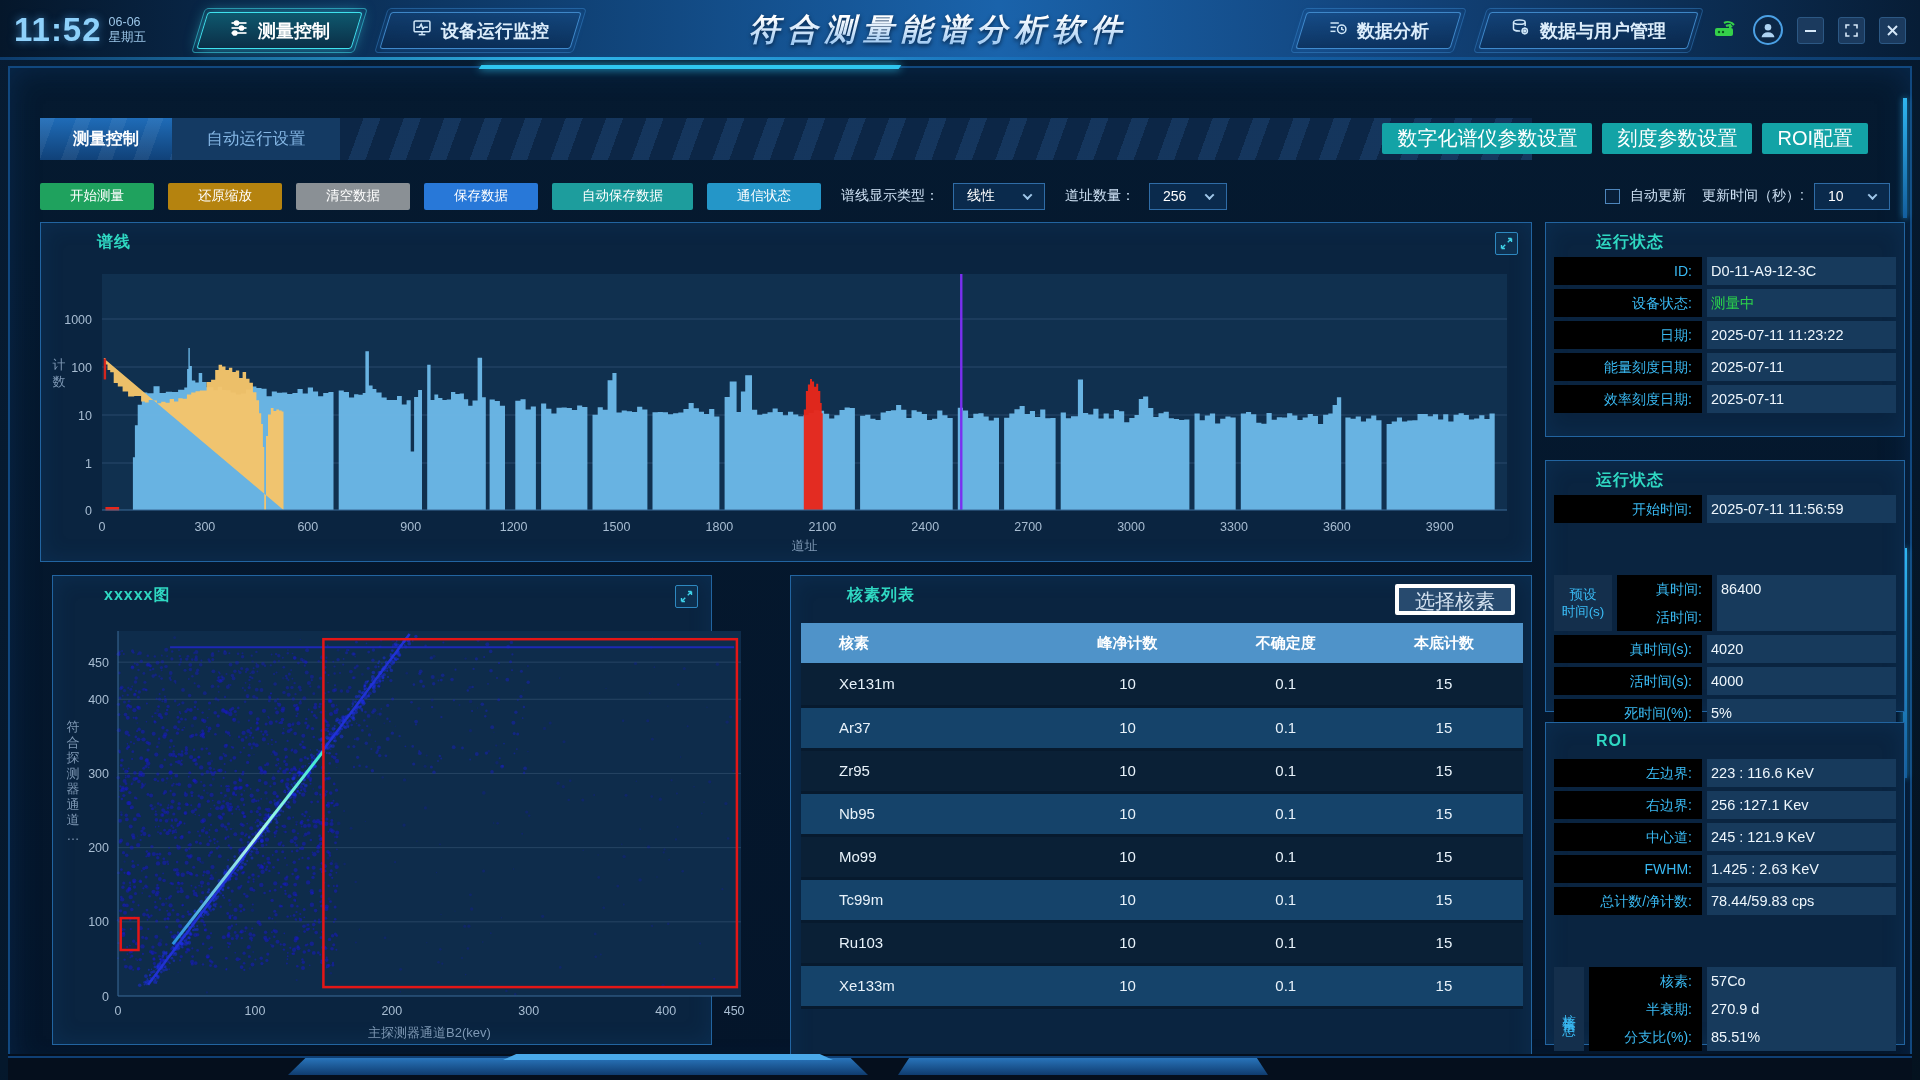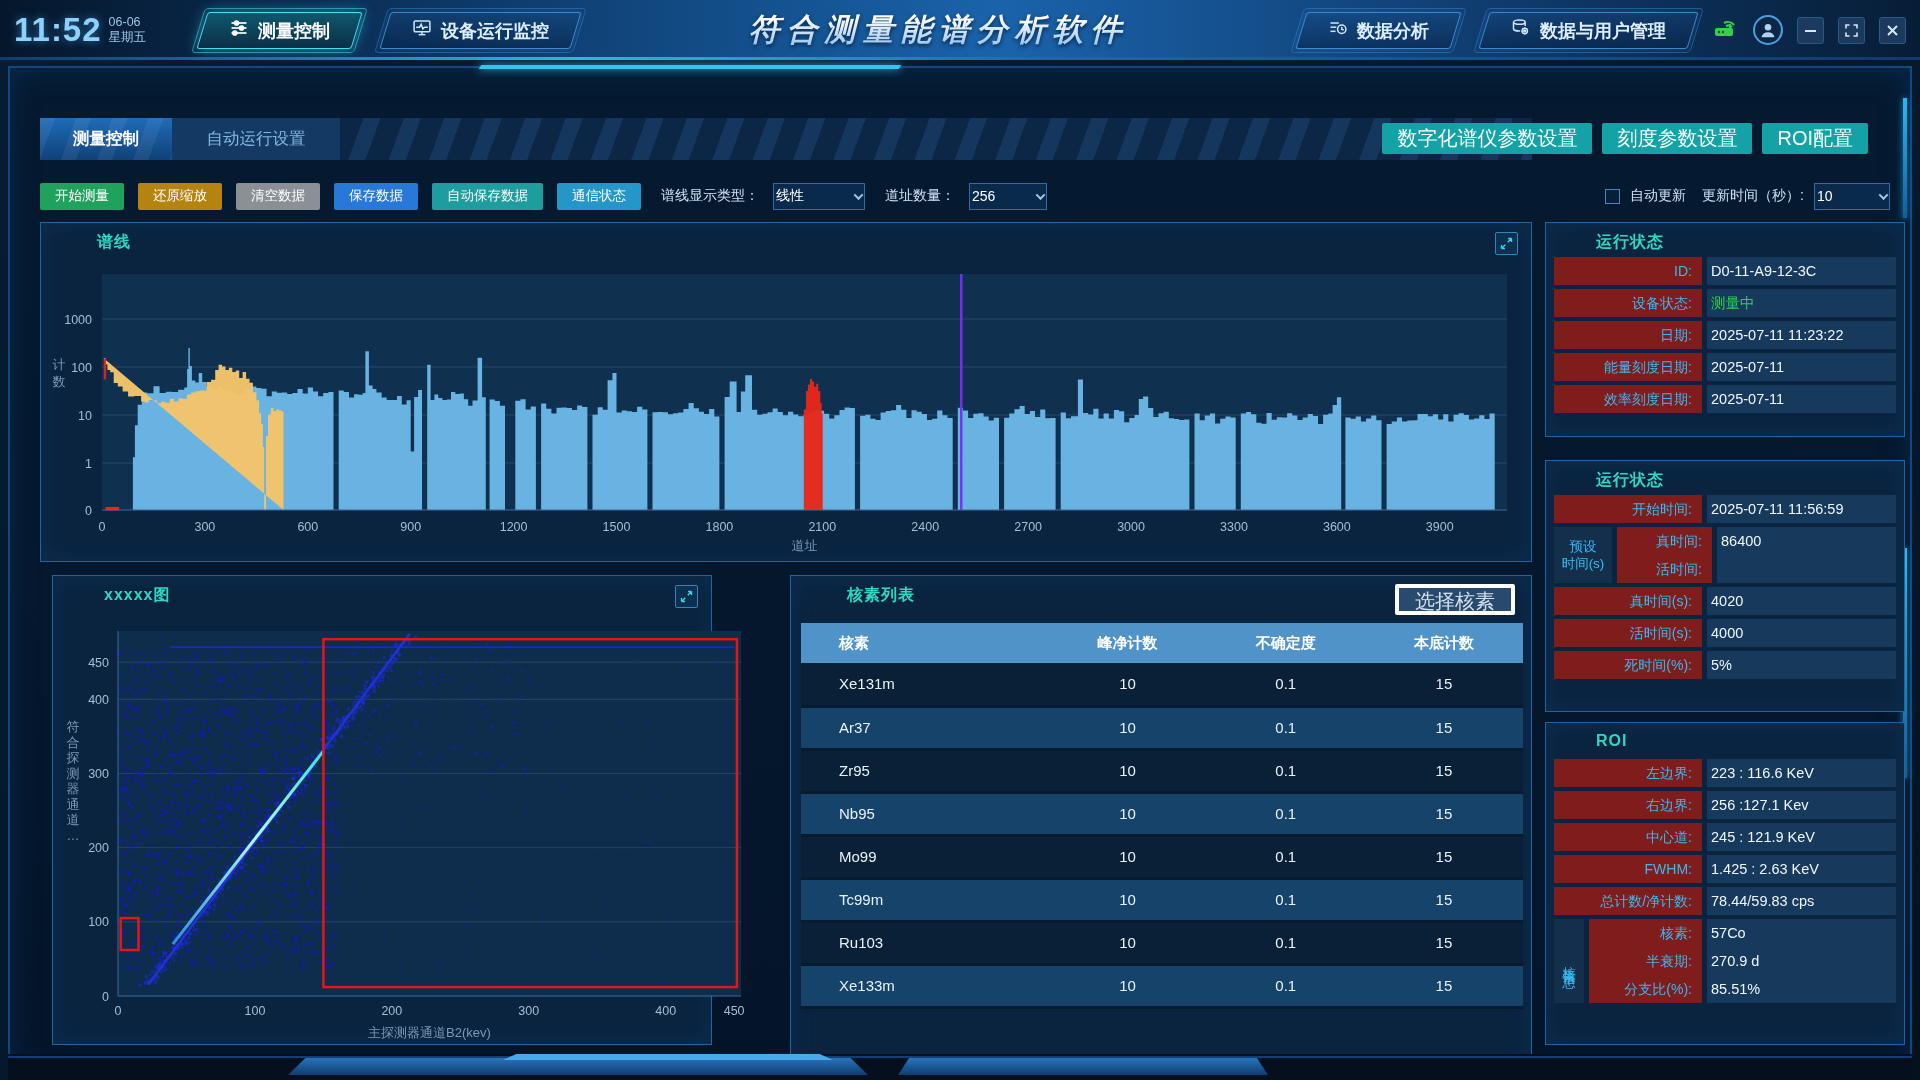--- a/index.html
+++ b/index.html
@@ -68,25 +68,25 @@
   .tab.t0 { left:0; width:132px; background:linear-gradient(180deg,#1f6cb8,#104178);
     color:#ffffff; font-weight:bold;
     background-image:repeating-linear-gradient(110deg,rgba(255,255,255,.06) 0 14px,rgba(0,0,0,0) 14px 34px),linear-gradient(180deg,#1f6cb8,#104178); }
   .tab.t1 { left:132px; width:168px; background:#143a63; color:#84b6e4; }
   .cfgbtns { position:absolute; right:52px; top:123px; display:flex; gap:10px; }
   .cfgbtn { height:31px; padding:0 15px; background:#13a3a6; color:#fff; font-size:20px;
     border:none; border-radius:2px; cursor:pointer; display:flex; align-items:center; }
 
   
   .toolbar { position:absolute; left:40px; top:182px; height:28px; display:flex; align-items:center; gap:14px; }
-  .tbtn { height:27px; padding:0 15px; border:none; border-radius:2px; color:#fff; font-size:13.5px; cursor:pointer; }
+  .tbtn { height:27px; padding:0 30px; border:none; border-radius:2px; color:#fff; font-size:13.5px; cursor:pointer; }
   .tlabel { color:#cfe2f5; font-size:14px; margin-left:6px; white-space:nowrap; }
   .select { display:flex; align-items:center; justify-content:space-between; height:27px;
     border:1px solid #2f6ca6; background:#0a2a4c; color:#fff; font-size:14px;
-    padding:0 2px; cursor:pointer; gap:10px; }
+    padding:0 13px; cursor:pointer; gap:10px; }
   .caret { width:7px; height:7px; border-right:2px solid #9fc6e8; border-bottom:2px solid #9fc6e8;
     transform:rotate(45deg) translate(-1px,-1px); }
   .toolbar-right { position:absolute; right:30px; top:182px; height:28px; display:flex; align-items:center; gap:10px; }
   .checkbox { width:15px; height:15px; border:1px solid #4e86bc; background:rgba(10,35,65,.6); cursor:pointer; }
 
   
   .panel { position:absolute; background:#0a2440; border:1px solid #2264a0;
     box-shadow:inset 0 0 22px rgba(20,80,140,.22); }
   .ptitle { position:absolute; left:20px; top:9px; color:#2fd8c2; font-size:16px; font-weight:bold; letter-spacing:1px;margin-left:36px; }
   .expand { position:absolute; right:13px; top:9px; width:23px; height:23px; background:#0d3050;
@@ -107,24 +107,24 @@
   .ntable th:first-child { text-align:left; padding-left:38px; }
   .ntable td { height:43px; color:#e8f2fa; font-size:15px; text-align:center;
     border-bottom:3px solid #071a2e; }
   .ntable td:first-child { text-align:left; padding-left:38px; }
   .ntable tr.odd td { background:#0a2036; }
   .ntable tr.even td { background:#15436a; }
 
   
   .prows { position:absolute; left:8px; right:8px; top:34px; display:flex; flex-direction:column; gap:4px; }
   .prow { display:flex; gap:5px; height:28px; }
-  .plabel { flex:0 0 148px; background:#7f1d1d; color:#39b9f2; font-size:14px;
+  .plabel { flex:0 0 148px; background:#000000; color:#39b9f2; font-size:14px;
     text-align:right; padding-right:10px; line-height:28px; white-space:nowrap; }
   .pval { flex:1; background:#173a5c; color:#eef6fc; font-size:14.5px; padding-left:4px; line-height:28px; white-space:nowrap; }
-  .pgroup { display:flex; gap:5px; }
+  .pgroup { display:flex; gap:5px;margin-top:48px; }
   .pgrouplabel { background:#142f4c; color:#39b9f2; font-size:13.5px; display:flex;
     align-items:center; justify-content:center; text-align:center; white-space:pre-line; line-height:17px; }
   .pgroup .grows { flex:1; display:flex; flex-direction:column; }
   .pgroup .plabel { flex:0 0 95px; }
   .vertlabel { writing-mode:vertical-rl; letter-spacing:3px; }
 
   svg text { font-family:"Liberation Sans","DejaVu Sans",sans-serif; }
 </style>
 </head>
 <body>

